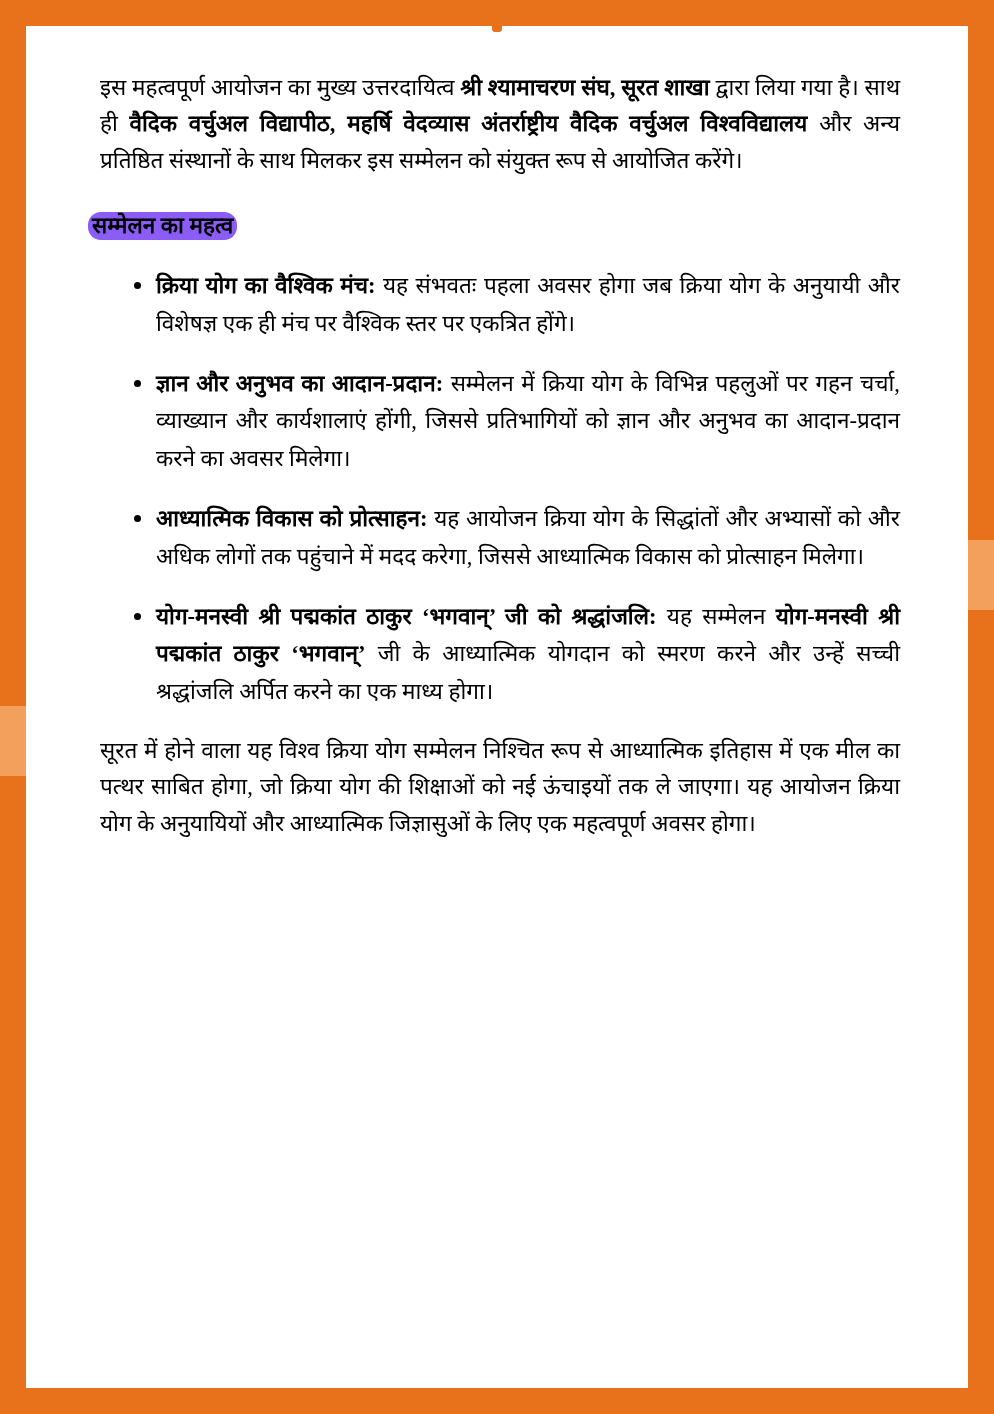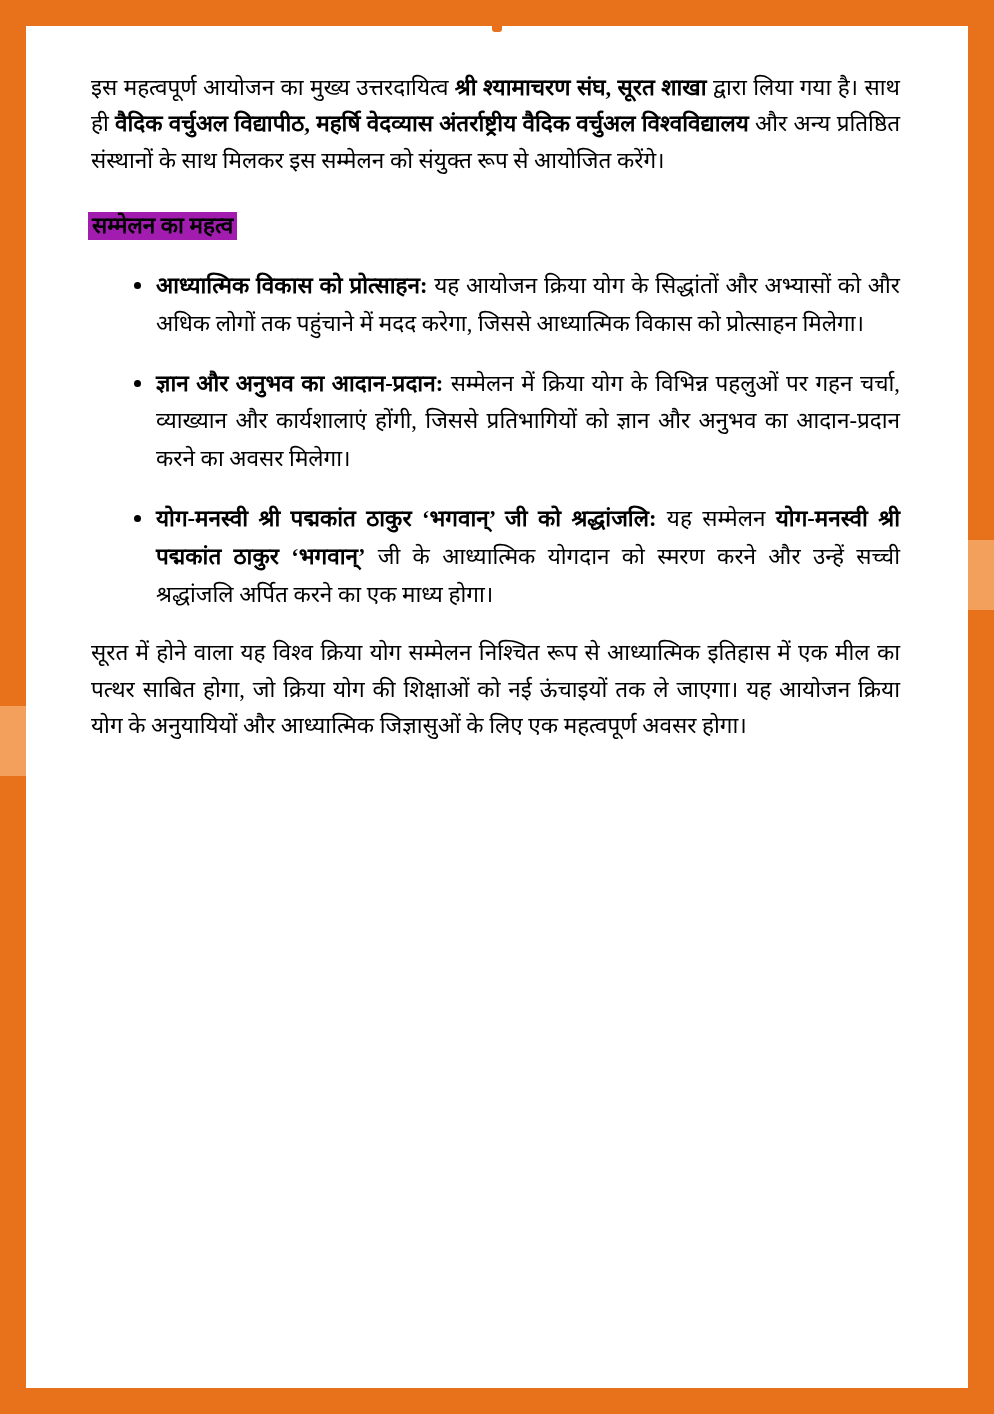--- a/index.html
+++ b/index.html
@@ -67,42 +67,43 @@
   }
 
   .content {
     position: absolute;
     left: 62px;
     top: 44px;
     width: 812px;
   }
 
   p.para {
-    margin: 0 0 16px 3px;
+    margin: 0 0 16px 12px;
     font-size: 22.5px;
     line-height: 1.62;
     color: #000000;
     text-align: justify;
     text-justify: inter-word;
   }
   p.para:last-child { margin-bottom: 0; }
 
   .b { font-weight: bold; }
 
   h2.section-heading {
     margin: 14px 0 18px 0;
     font-size: 22.5px;
     line-height: 1.5;
     font-weight: bold;
     color: #000000;
     display: inline-block;
   }
   .highlight {
-    background: #a21caf;
+    background: #8b5cf6;
     padding: 1px 4px 2px 4px;
+    border-radius: 13px;
   }
 
   ul.bullets {
     margin: 6px 0 14px 0;
     padding-left: 46px;
     list-style: none;
   }
   ul.bullets > li {
     position: relative;
     margin: 0 0 22px 0;
@@ -146,22 +147,23 @@
     <div class="top-notch"></div>
 
     <div class="content">
 
       <p class="para"><span>इस महत्वपूर्ण आयोजन का मुख्य उत्तरदायित्व </span><span class="b">श्री श्यामाचरण संघ, सूरत शाखा</span><span> द्वारा लिया गया है। साथ ही </span><span class="b">वैदिक वर्चुअल विद्यापीठ, महर्षि वेदव्यास अंतर्राष्ट्रीय वैदिक वर्चुअल विश्वविद्यालय</span><span> और अन्य प्रतिष्ठित संस्थानों के साथ मिलकर इस सम्मेलन को संयुक्त रूप से आयोजित करेंगे।</span></p>
 
       <h2 class="section-heading"><span class="highlight">सम्मेलन का महत्व</span></h2>
 
 
       <ul class="bullets">
+        <li><span class="b">क्रिया योग का वैश्विक मंच:</span><span> यह संभवतः पहला अवसर होगा जब क्रिया योग के अनुयायी और विशेषज्ञ एक ही मंच पर वैश्विक स्तर पर एकत्रित होंगे।</span></li>
+        <li><span class="b">ज्ञान और अनुभव का आदान-प्रदान:</span><span> सम्मेलन में क्रिया योग के विभिन्न पहलुओं पर गहन चर्चा, व्याख्यान और कार्यशालाएं होंगी, जिससे प्रतिभागियों को ज्ञान और अनुभव का आदान-प्रदान करने का अवसर मिलेगा।</span></li>
         <li><span class="b">आध्यात्मिक विकास को प्रोत्साहन:</span><span> यह आयोजन क्रिया योग के सिद्धांतों और अभ्यासों को और अधिक लोगों तक पहुंचाने में मदद करेगा, जिससे आध्यात्मिक विकास को प्रोत्साहन मिलेगा।</span></li>
-        <li><span class="b">ज्ञान और अनुभव का आदान-प्रदान:</span><span> सम्मेलन में क्रिया योग के विभिन्न पहलुओं पर गहन चर्चा, व्याख्यान और कार्यशालाएं होंगी, जिससे प्रतिभागियों को ज्ञान और अनुभव का आदान-प्रदान करने का अवसर मिलेगा।</span></li>
         <li><span class="b">योग-मनस्वी श्री पद्मकांत ठाकुर ‘भगवान्’ जी को श्रद्धांजलि:</span><span> यह सम्मेलन </span><span class="b">योग-मनस्वी श्री पद्मकांत ठाकुर ‘भगवान्’</span><span> जी के आध्यात्मिक योगदान को स्मरण करने और उन्हें सच्ची श्रद्धांजलि अर्पित करने का एक माध्य होगा।</span></li>
       </ul>
 
       <p class="para closing">सूरत में होने वाला यह विश्व क्रिया योग सम्मेलन निश्चित रूप से आध्यात्मिक इतिहास में एक मील का पत्थर साबित होगा, जो क्रिया योग की शिक्षाओं को नई ऊंचाइयों तक ले जाएगा। यह आयोजन क्रिया योग के अनुयायियों और आध्यात्मिक जिज्ञासुओं के लिए एक महत्वपूर्ण अवसर होगा।</p>
 
     </div>
   </div>
 </div>
 
 </body></html>

